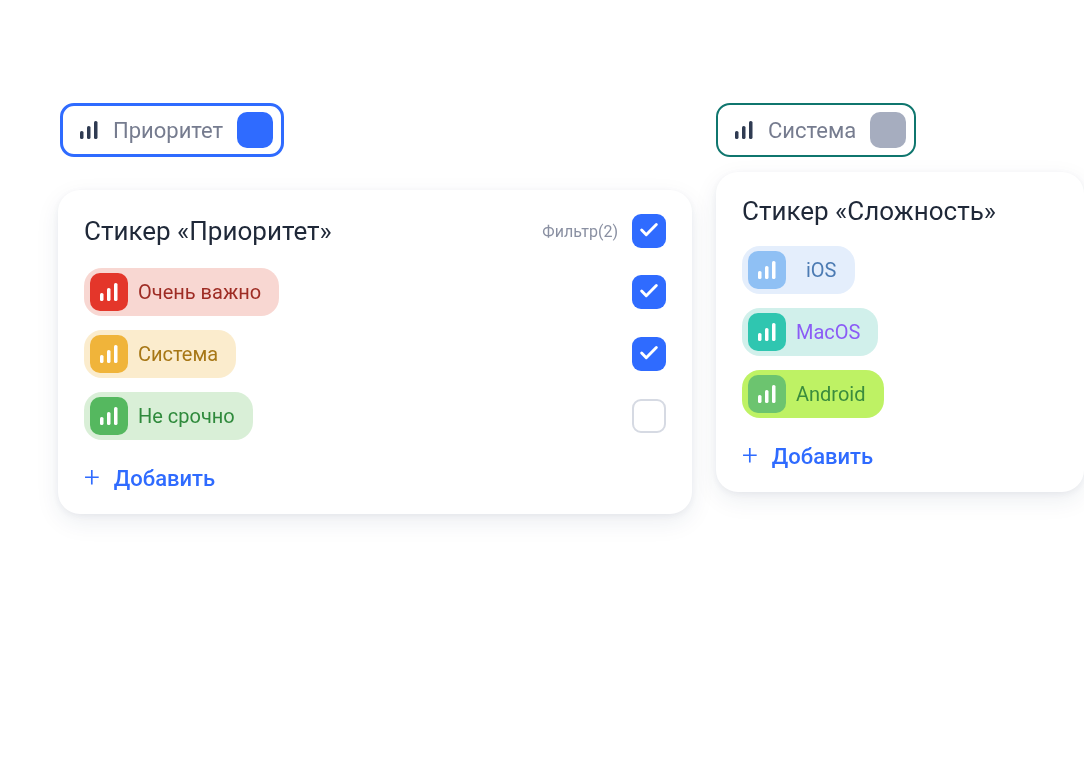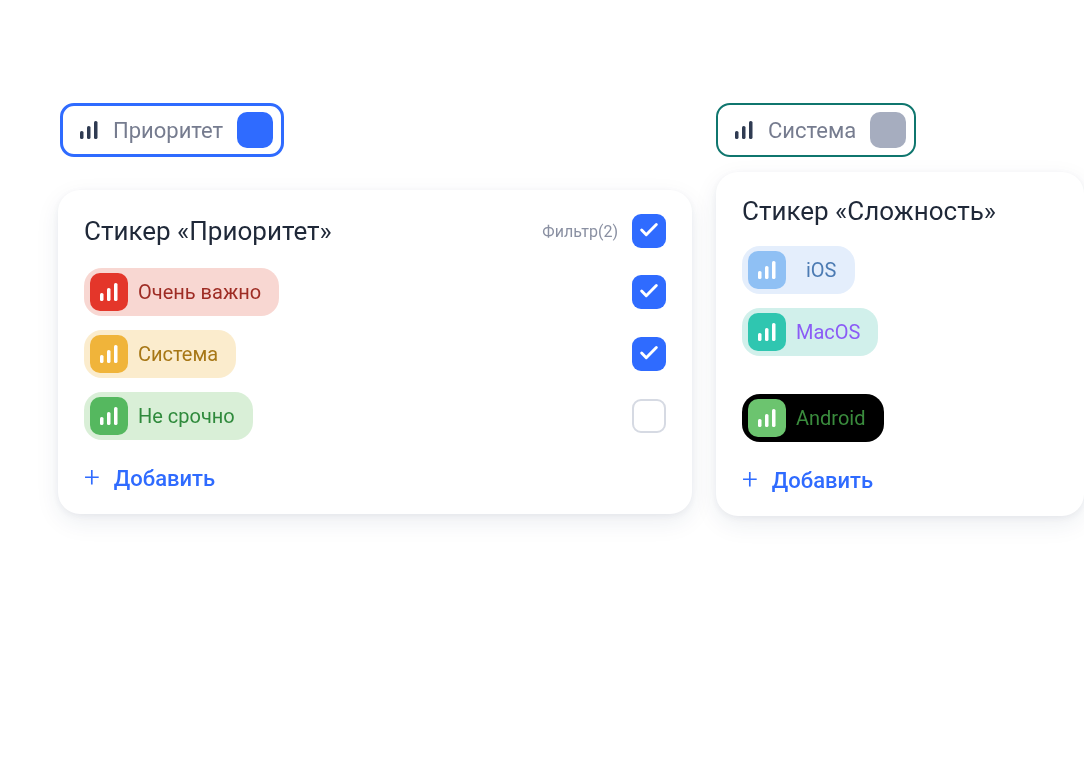--- a/index.html
+++ b/index.html
@@ -232,21 +232,21 @@
     <span class="tag" style="background: rgb(209, 240, 235); color: #8b5cf6;">
       <span class="tag-icon" style="background: rgb(47, 198, 176);">
         <svg width="24" height="22" viewBox="0 0 24 22" fill="#ffffff">
               <use href="#bars-glyph"></use>
             </svg>
       </span>
       <span>MacOS</span>
     </span>
   </div>
       <div class="tag-row">
-    <span class="tag" style="background: #000000; color: rgb(58, 140, 61); margin-top: 24px;">
+    <span class="tag" style="background: #bef264; color: rgb(58, 140, 61);">
       <span class="tag-icon" style="background: rgb(108, 196, 111);">
         <svg width="24" height="22" viewBox="0 0 24 22" fill="#ffffff">
               <use href="#bars-glyph"></use>
             </svg>
       </span>
       <span>Android</span>
     </span>
   </div>
     </div>
   <div class="add-row">

